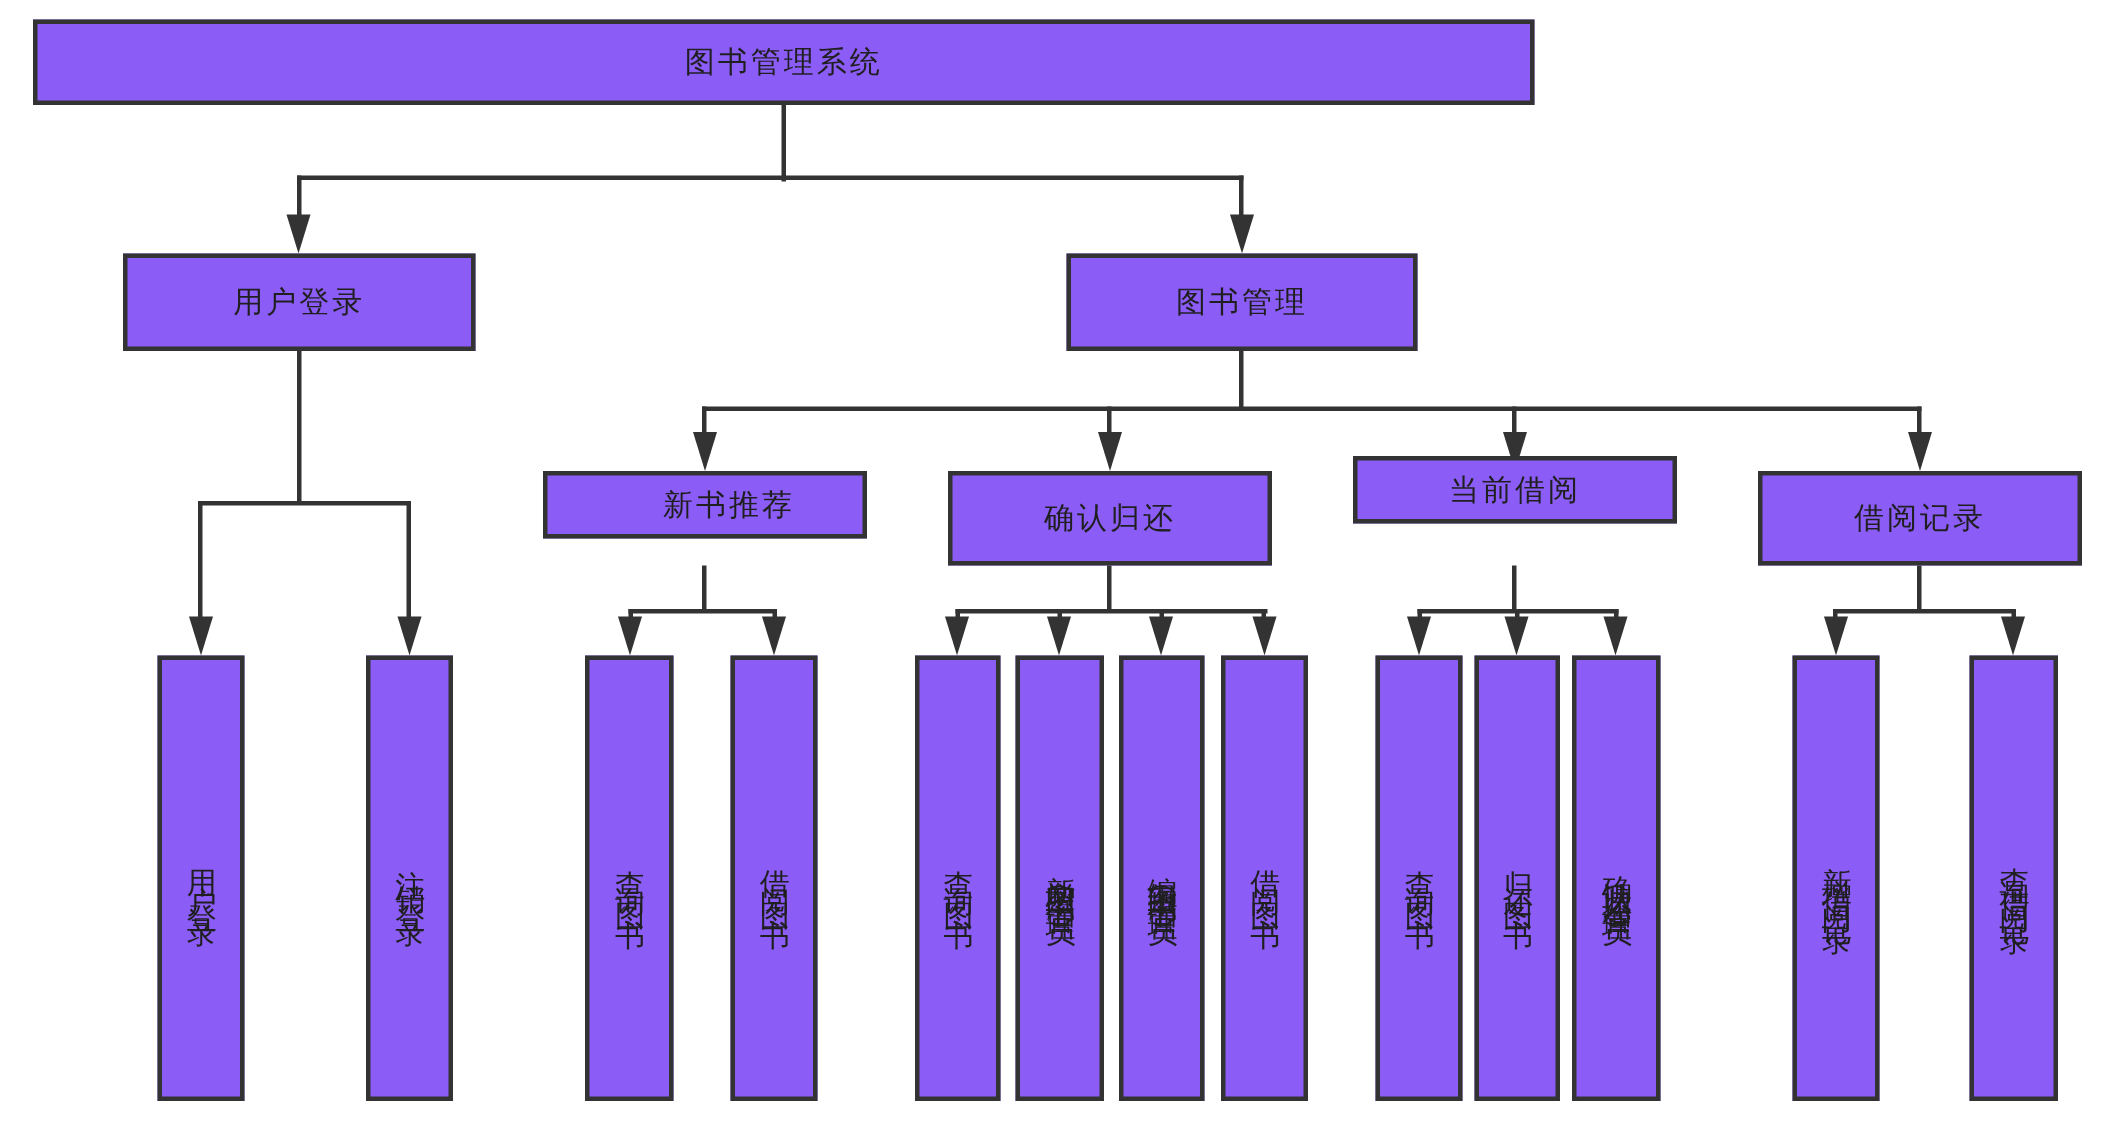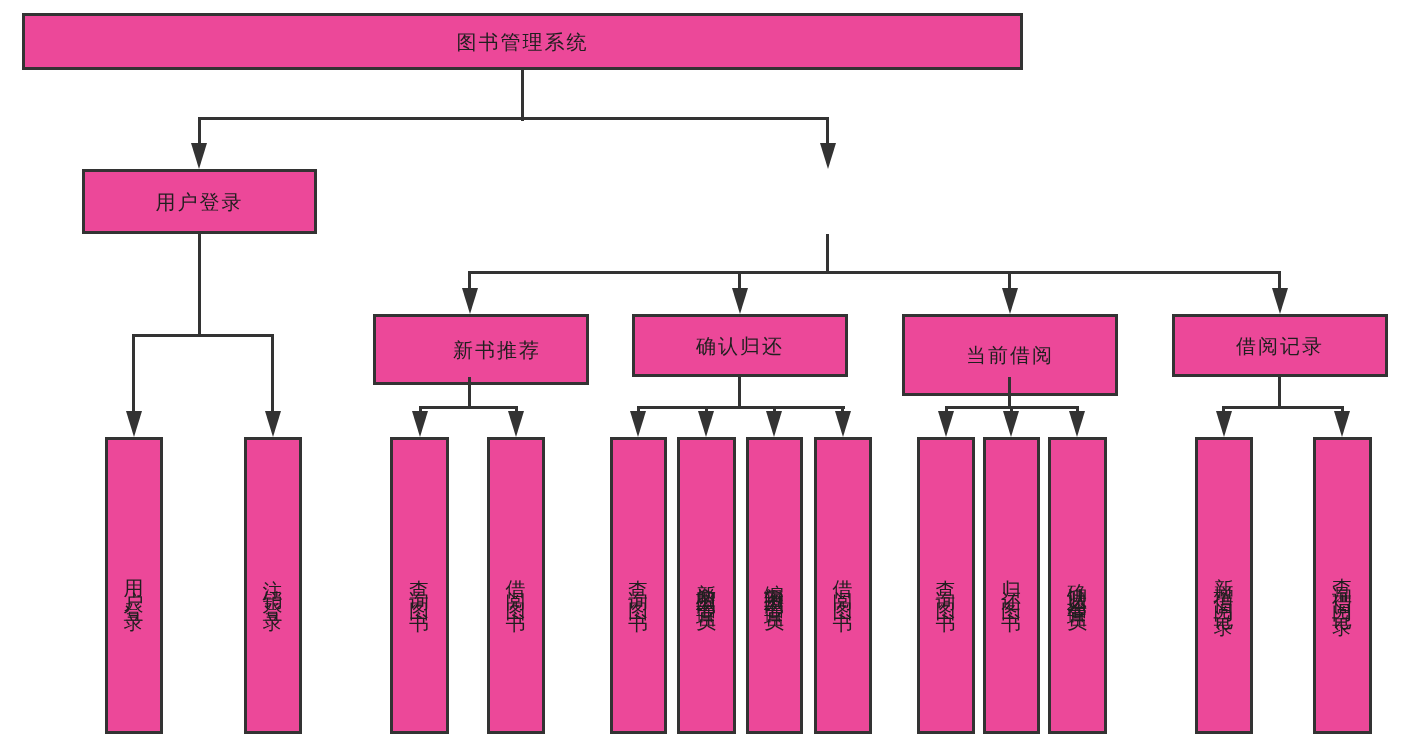--- a/index.html
+++ b/index.html
@@ -4,21 +4,21 @@
 <style>
   :root { --line:#333333; --text:#1f1f1f; --bg:#ffffff; }
   html,body { margin:0; padding:0; background:#fff; }
   .stage {
     position:relative; width:1405px; height:747px;
     background:var(--bg); overflow:hidden;
     font-family:"Liberation Sans", sans-serif;
   }
   .node {
     position:absolute; box-sizing:border-box;
-    border:3px solid var(--line); background:#ec4899;
+    border:3px solid var(--line); background:#8b5cf6;
     display:flex; align-items:center; justify-content:center;
   }
   .node .lbl {
     font-size:20px; color:var(--text); letter-spacing:2px;
     white-space:nowrap; line-height:1.2;
   }
   .node.v .lbl {
     writing-mode:vertical-rl; text-orientation:mixed;
     letter-spacing:11px; white-space:normal; line-height:1;
   }
@@ -49,46 +49,49 @@
   <div class="vl" style="left:521px; top:70px; height:51px;"></div>
   <div class="hl" style="left:198px; top:117px; width:631px;"></div>
   <div class="vl" style="left:198px; top:117px; height:28px;"></div>
   <div class="ar" style="left:191px; top:143px;"></div>
   <div class="vl" style="left:826px; top:117px; height:28px;"></div>
   <div class="ar" style="left:820px; top:143px;"></div>
 
   <div class="node" style="left:82px; top:169px; width:235px; height:65px;">
     <span class="lbl">用户登录</span>
   </div>
+  <div class="node" style="left:711px; top:169px; width:234px; height:65px;">
+    <span class="lbl">图书管理</span>
+  </div>
 
   <div class="vl" style="left:198px; top:234px; height:102px;"></div>
   <div class="hl" style="left:132px; top:334px; width:142px;"></div>
   <div class="vl" style="left:132px; top:334px; height:79px;"></div>
   <div class="ar" style="left:126px; top:411px;"></div>
   <div class="vl" style="left:271px; top:334px; height:79px;"></div>
   <div class="ar" style="left:265px; top:411px;"></div>
 
   <div class="vl" style="left:826px; top:234px; height:39px;"></div>
   <div class="hl" style="left:468px; top:271px; width:813px;"></div>
   <div class="vl" style="left:468px; top:271px; height:19px;"></div>
   <div class="ar" style="left:462px; top:288px;"></div>
   <div class="vl" style="left:738px; top:271px; height:19px;"></div>
   <div class="ar" style="left:732px; top:288px;"></div>
   <div class="vl" style="left:1008px; top:271px; height:19px;"></div>
   <div class="ar" style="left:1002px; top:288px;"></div>
   <div class="vl" style="left:1278px; top:271px; height:19px;"></div>
   <div class="ar" style="left:1272px; top:288px;"></div>
 
-  <div class="node" style="left:373px; top:314px; width:216px; height:71px;padding-left:32px;">
+  <div class="node" style="left:362px; top:314px; width:216px; height:45px;padding-left:32px;">
     <span class="lbl">新书推荐</span>
   </div>
   <div class="node" style="left:632px; top:314px; width:216px; height:63px;">
     <span class="lbl">确认归还</span>
   </div>
-  <div class="node" style="left:902px; top:314px; width:216px; height:82px;align-items:center;">
+  <div class="node" style="left:902px; top:304px; width:216px; height:45px;align-items:center;">
     <span class="lbl">当前借阅</span>
   </div>
   <div class="node" style="left:1172px; top:314px; width:216px; height:63px;">
     <span class="lbl">借阅记录</span>
   </div>
 
   <div class="vl" style="left:468px; top:377px; height:31px;"></div>
   <div class="hl" style="left:419px; top:406px; width:99px;"></div>
   <div class="vl" style="left:419px; top:406px; height:7px;"></div>
   <div class="ar" style="left:412px; top:411px;"></div>

